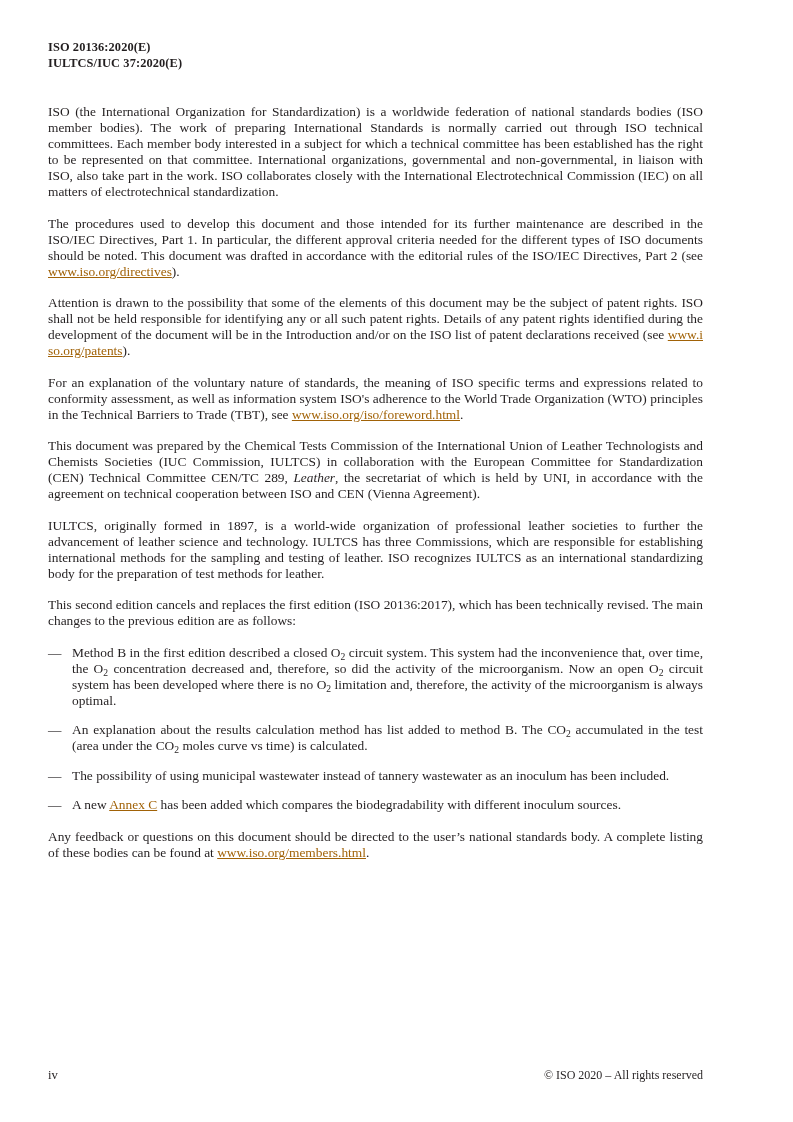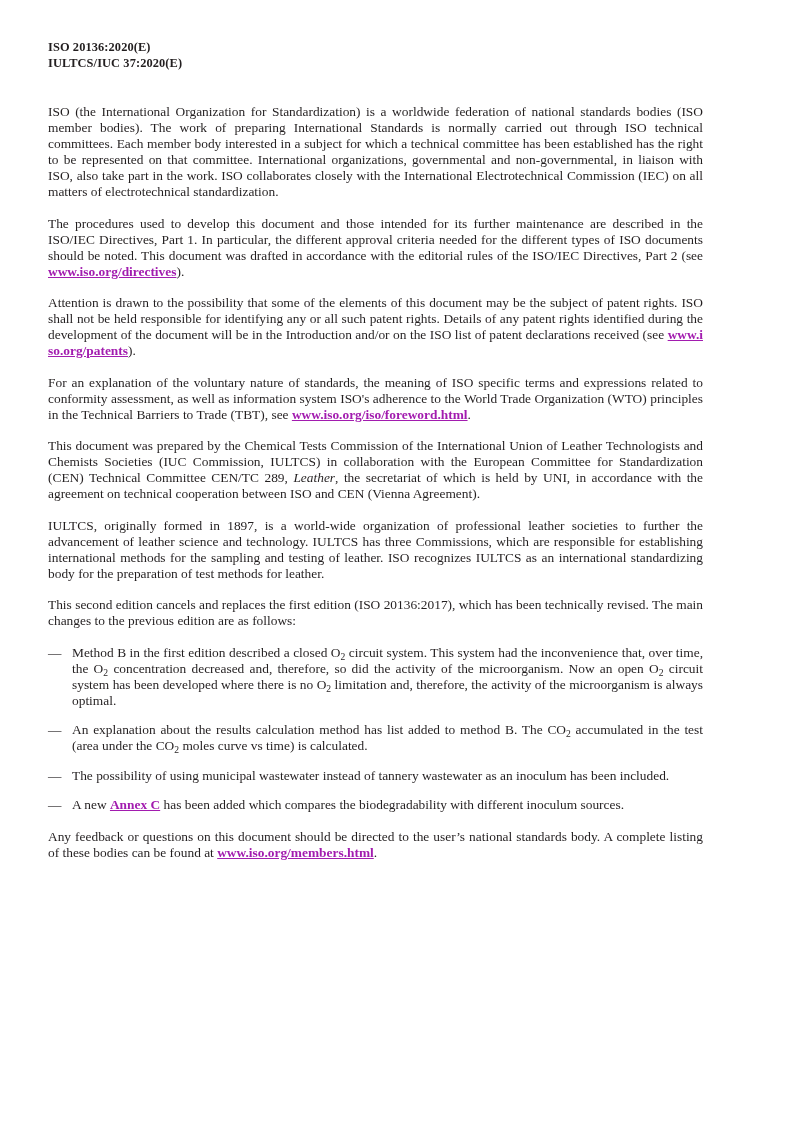--- a/index.html
+++ b/index.html
@@ -74,24 +74,23 @@
     margin-bottom: 13.5px;
   }
   li.change-item:last-child { margin-bottom: 0; }
   li.change-item .dash {
     position: absolute;
     left: 0;
     top: 0;
   }
 
   a.link {
-    color: #a21caf;
+    color: #a16207;
     text-decoration: underline;
     word-break: break-all;
-    font-weight: bold;
   }
   .ital { font-style: italic; }
   sub {
     font-size: 72%;
     line-height: 0;
     vertical-align: -0.28em;
   }
 
   .footer {
     position: absolute;
@@ -152,14 +151,18 @@
       <li class="change-item">
         <span class="dash">—</span><span>A new </span><a class="link" href="#">Annex C</a><span> has been added which compares the biodegradability with different inoculum sources.</span>
       </li>
 
     </ul>
 
     <p class="para"><span>Any feedback or questions on this document should be directed to the user’s national standards body. A complete listing of these bodies can be found at </span><a class="link" href="#">www.iso.org/members.html</a><span>.</span></p>
 
   </div>
 
+  <div class="footer">
+    <span class="pagenum">iv</span>
+    <span class="copyright">© ISO 2020 – All rights reserved</span>
+  </div>
 
 </div>
 
 </body></html>

